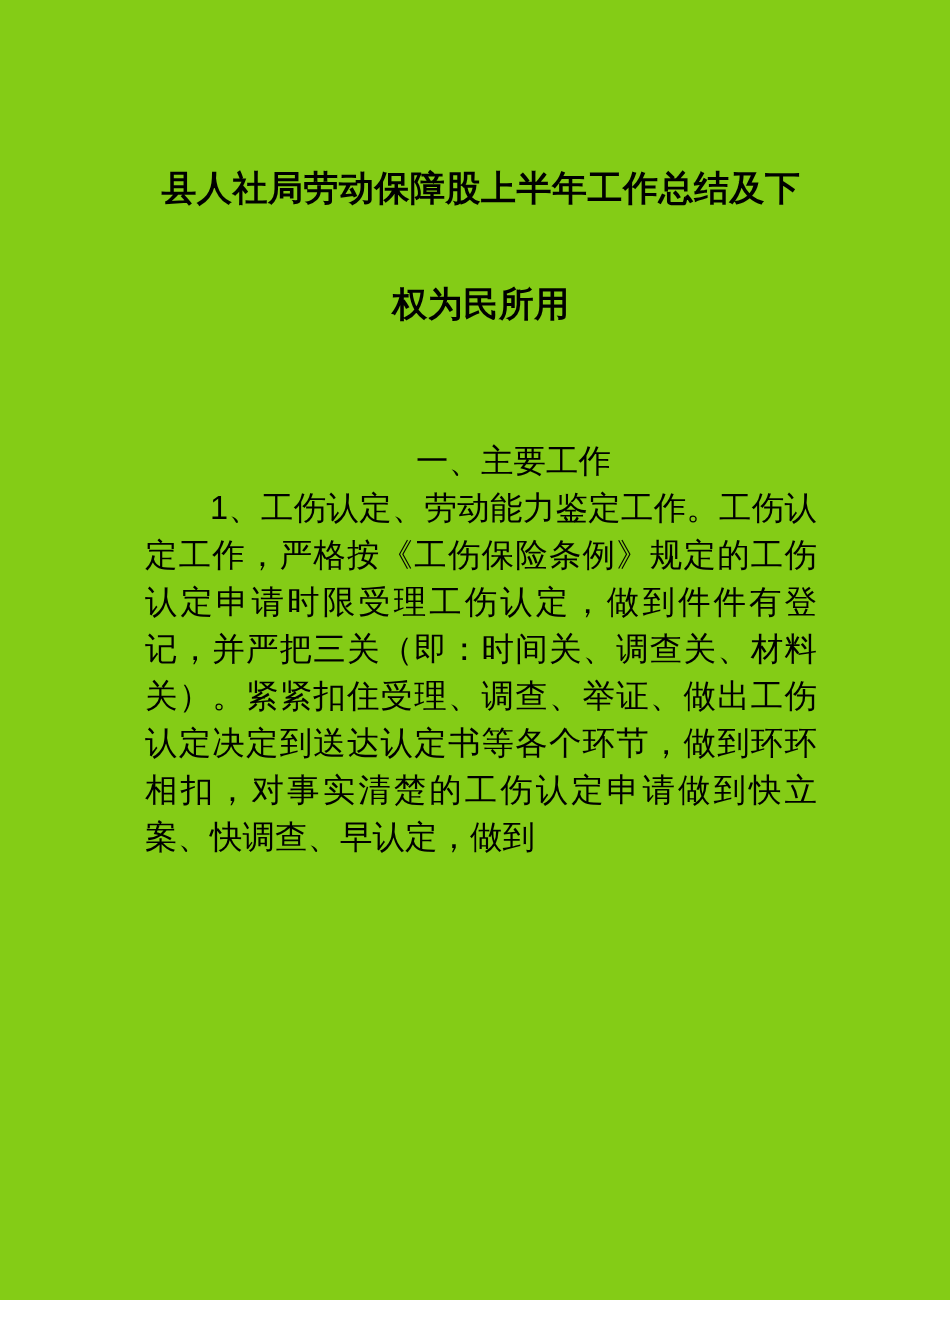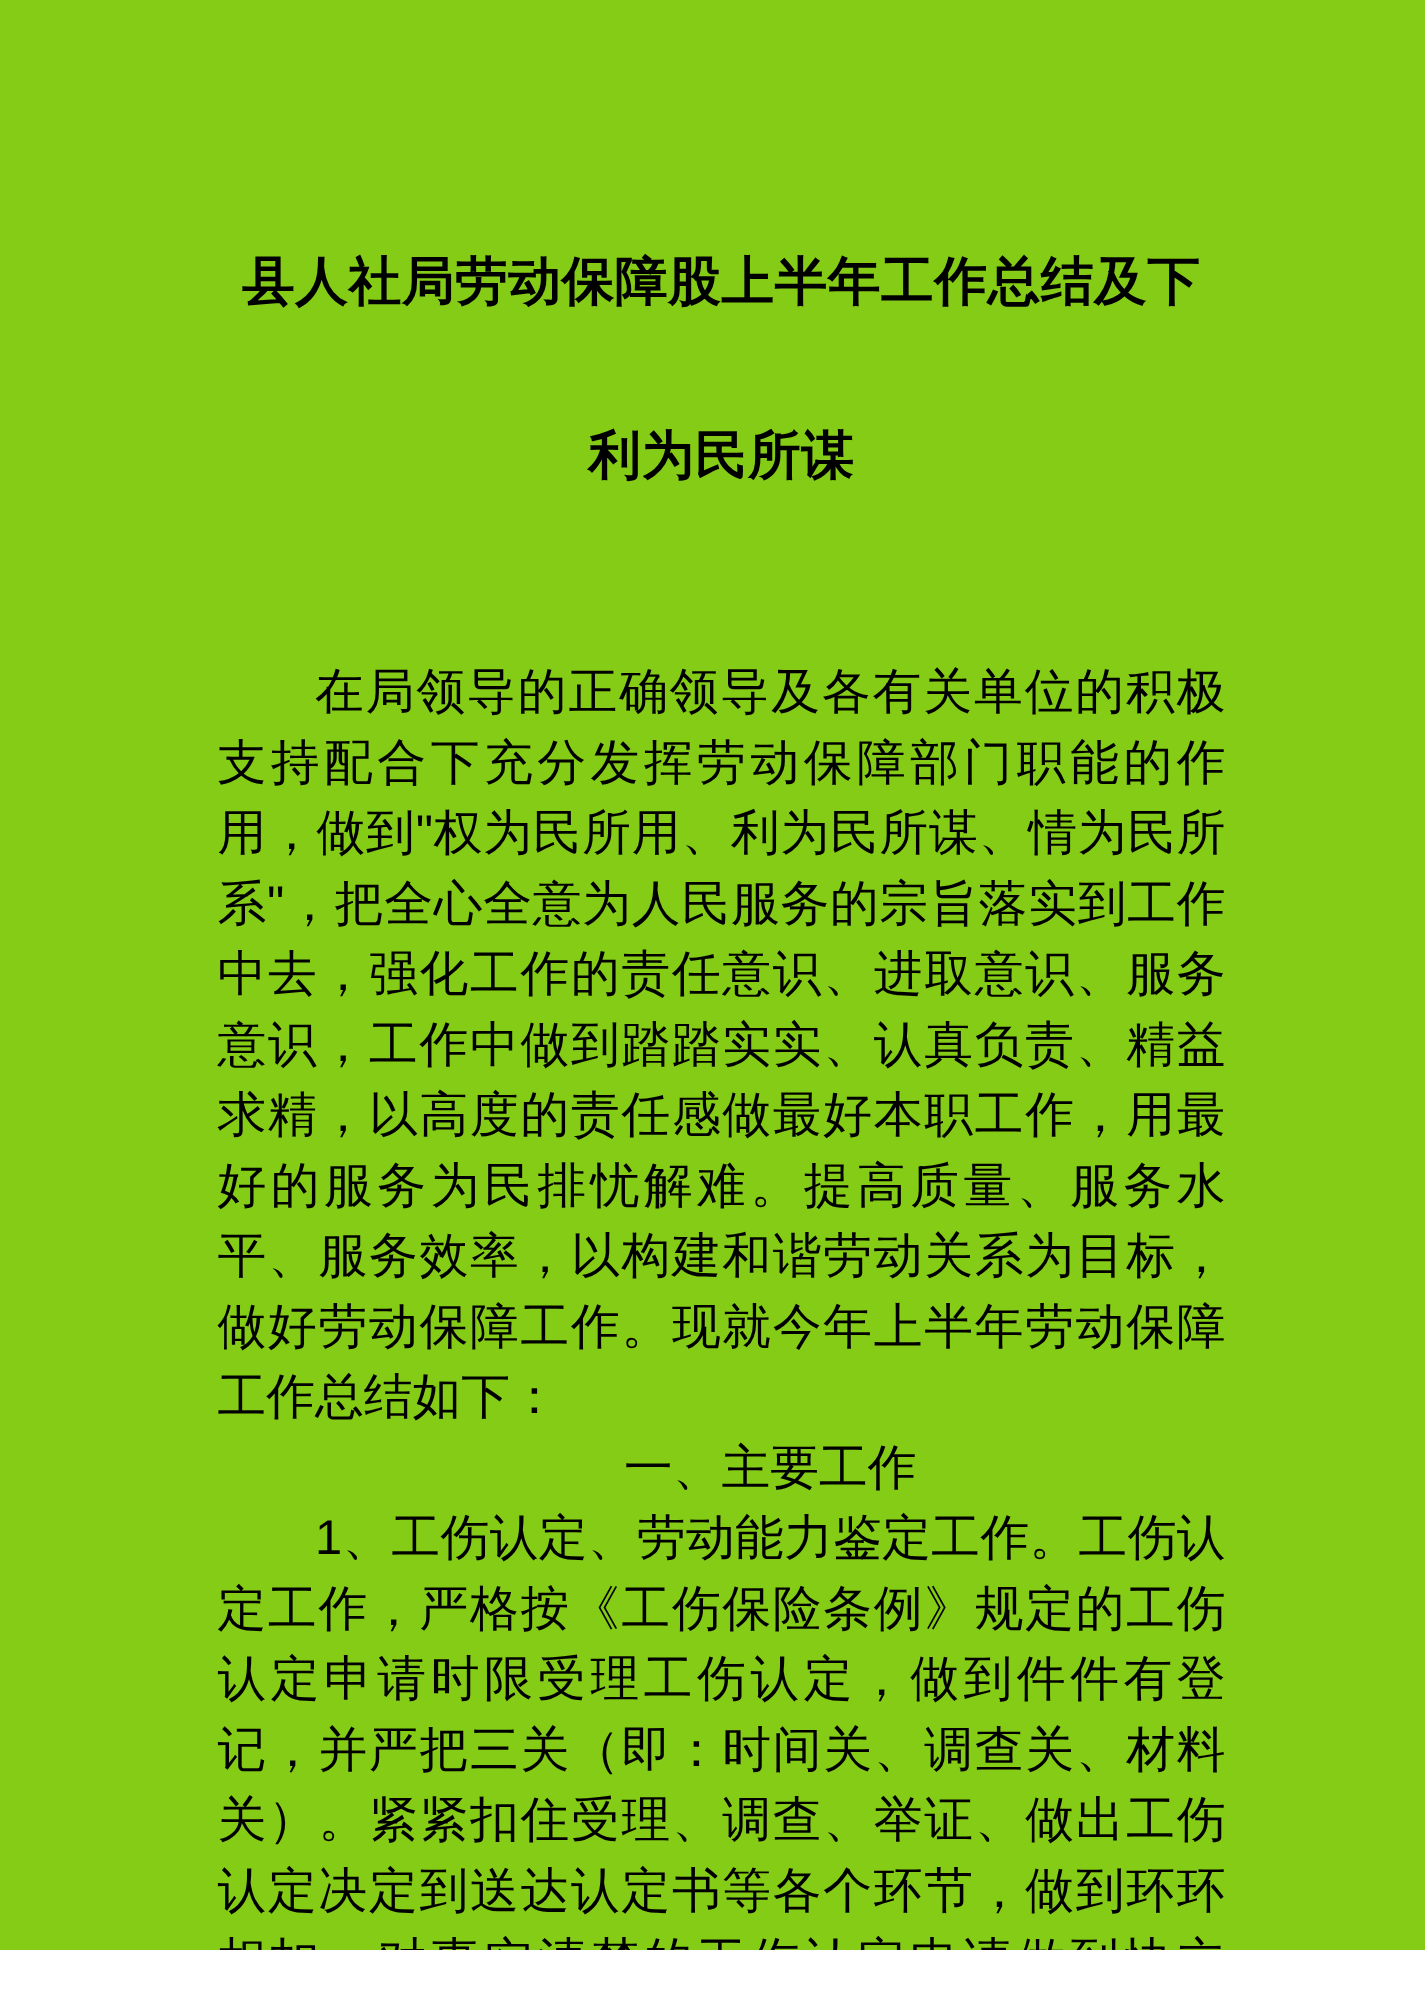--- a/index.html
+++ b/index.html
@@ -63,25 +63,24 @@
   }
 </style>
 </head>
 <body>
 
 <div class="page">
   <div class="doc-body">
 
     <div class="doc-title title-line-1">县人社局劳动保障股上半年工作总结及下</div>
 
-    <div class="doc-title title-line-2">利为民所谋</div>
+    <div class="doc-title title-line-2">权为民所用</div>
 
     <div class="body-block">
 
-      <p class="para">在局领导的正确领导及各有关单位的积极支持配合下充分发挥劳动保障部门职能的作用，做到"权为民所用、利为民所谋、情为民所系"，把全心全意为人民服务的宗旨落实到工作中去，强化工作的责任意识、进取意识、服务意识，工作中做到踏踏实实、认真负责、精益求精，以高度的责任感做最好本职工作，用最好的服务为民排忧解难。提高质量、服务水平、服务效率，以构建和谐劳动关系为目标，做好劳动保障工作。现就今年上半年劳动保障工作总结如下：</p>
 
       <p class="para tight">一、主要工作</p>
 
       <p class="para fade-last">1、工伤认定、劳动能力鉴定工作。工伤认定工作，严格按《工伤保险条例》规定的工伤认定申请时限受理工伤认定，做到件件有登记，并严把三关（即：时间关、调查关、材料关）。紧紧扣住受理、调查、举证、做出工伤认定决定到送达认定书等各个环节，做到环环相扣，对事实清楚的工伤认定申请做到快立案、快调查、早认定，做到</p>
 
     </div>
   </div>
 </div>
 
 </body></html>

